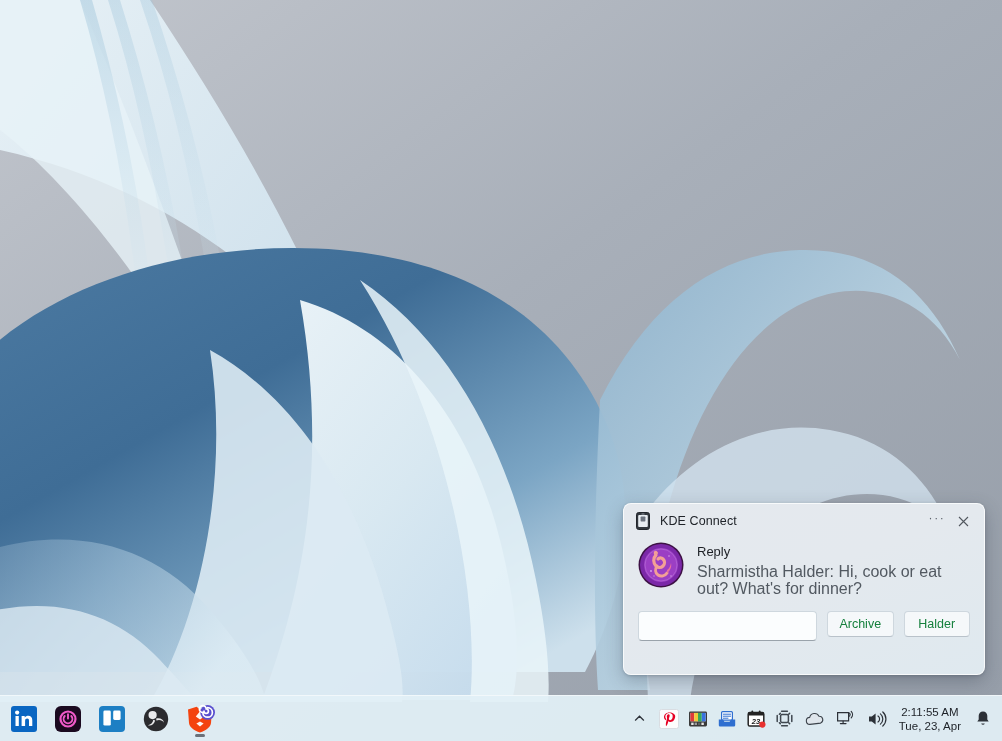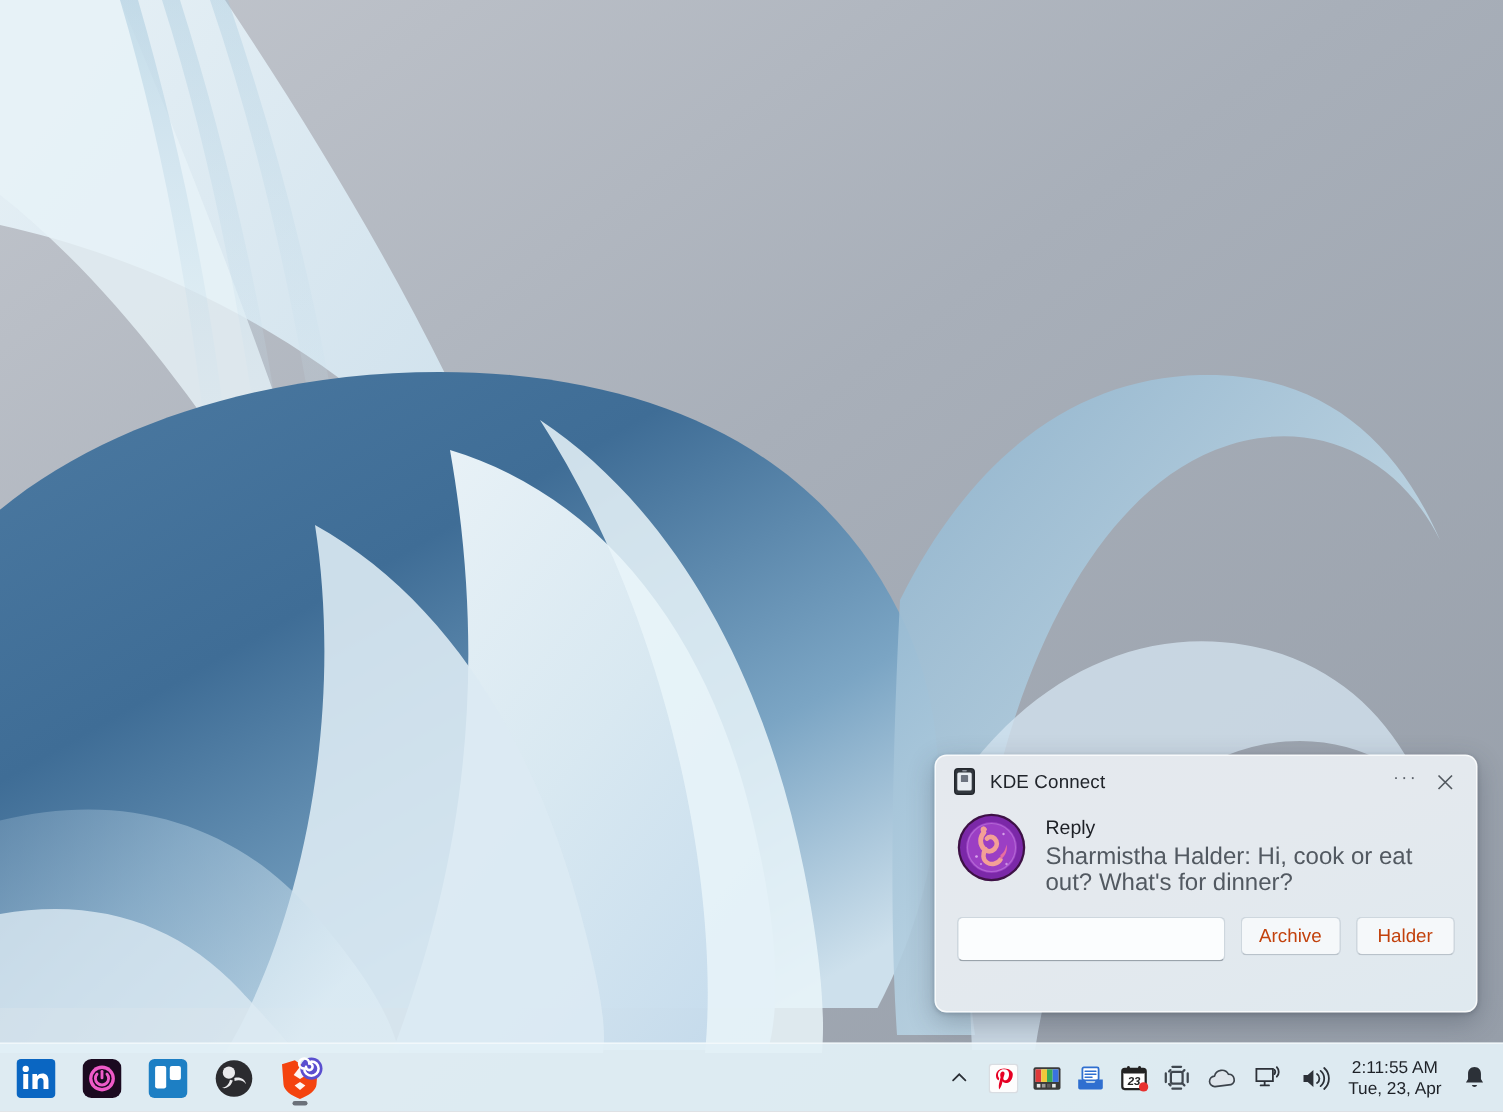--- a/index.html
+++ b/index.html
@@ -59,21 +59,21 @@
     flex:0 0 112px; height:30px;
     background:#fbfdfe; border:1px solid #ced7de; border-bottom-color:#9aa3ab;
     border-radius:4px; padding:0 8px;
     font-family:"Liberation Sans", sans-serif; font-size:12.5px; color:#20242a;
     outline:none;
   }
   .act-btn {
     flex:1 1 0; height:26px;
     background:#f5f8fa; border:1px solid #ced7de; border-bottom-color:#b9c2ca;
     border-radius:4px;
-    font-family:"Liberation Sans", sans-serif; font-size:12.5px; color:#c2410c;
+    font-family:"Liberation Sans", sans-serif; font-size:12.5px; color:#15803d;
     cursor:default;
   }
 
   
   #taskbar {
     position:absolute; left:0; bottom:0; width:1002px; height:46px;
     background:rgba(226,240,246,.93);
     border-top:1px solid rgba(255,255,255,.55);
     display:flex; align-items:center;
   }

